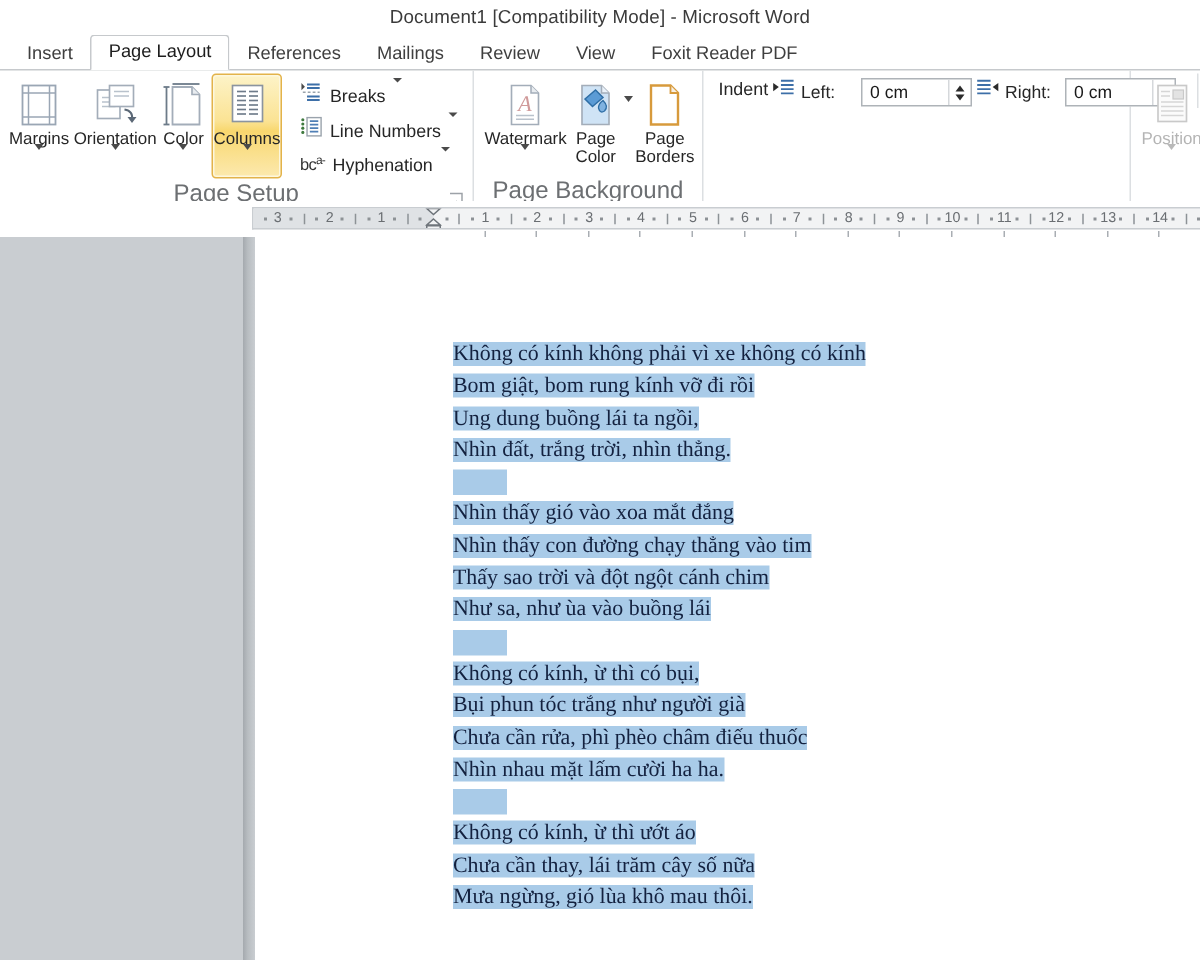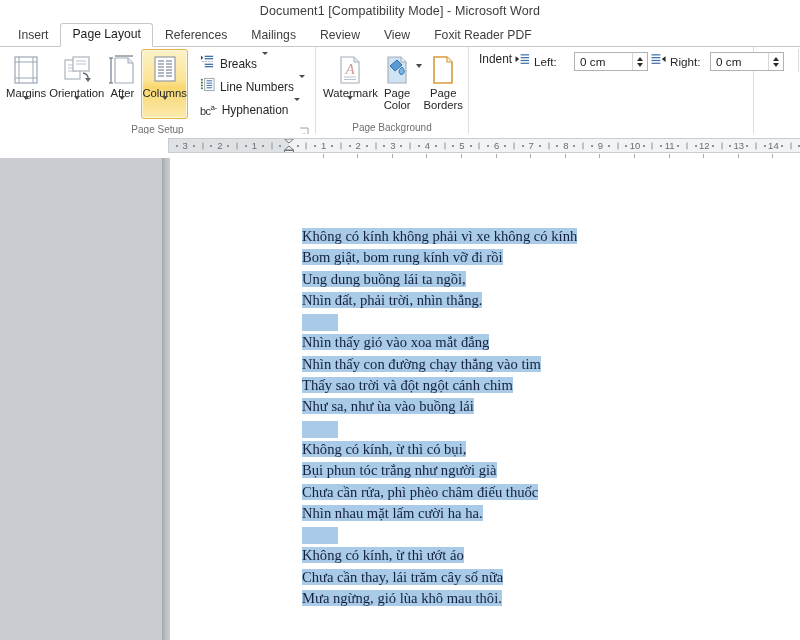--- a/index.html
+++ b/index.html
@@ -66,21 +66,21 @@
     padding-top:2px;
   }
   .ribbon-group .group-body {
     flex:1;
     display:flex; align-items:flex-start;
     padding:0 4px;
   }
   .group-label {
     height:17px; line-height:17px;
     text-align:center;
-    font-size:10px; color:#6c6f72;
+    font-size:16px; color:#6c6f72;
     position:relative;
   }
   .dialog-launcher {
     position:absolute; right:5px; bottom:1px;
     width:11px; height:11px;
     opacity:.75;
   }
 
   
   .bigbtn {
@@ -272,21 +272,21 @@
           <span class="ico">
             <svg width="32" height="32" viewBox="0 0 32 32">
               <path d="M9 4 h13 l5 5 v20 h-18 z" fill="#fff" stroke="#a3adb9" stroke-width="1.2"></path>
               <path d="M22 4 v5 h5" fill="#e8ecf0" stroke="#a3adb9" stroke-width="1.1"></path>
               <line x1="5" y1="4" x2="5" y2="29" stroke="#6d7b89" stroke-width="1.2"></line>
               <line x1="3" y1="4" x2="7" y2="4" stroke="#6d7b89" stroke-width="1.2"></line>
               <line x1="3" y1="29" x2="7" y2="29" stroke="#6d7b89" stroke-width="1.2"></line>
               <line x1="9" y1="2" x2="27" y2="2" stroke="#6d7b89" stroke-width="1.2"></line>
             </svg>
           </span>
-          <span class="lbl">After</span>
+          <span class="lbl">Color</span>
           <span class="caret"><span class="caret-dn"></span></span>
         </div>
 
         <div class="bigbtn highlight" style="width:56px;margin-left:2px;">
           <span class="ico">
             <svg width="30" height="32" viewBox="0 0 30 32">
               <rect x="5" y="3" width="20" height="24" fill="#ffffff" stroke="#8b949f" stroke-width="1.1"></rect>
               <g stroke="#6e7b8a" stroke-width="1.1">
                 <line x1="8" y1="7" x2="14" y2="7"></line>
                   <line x1="16" y1="7" x2="22" y2="7"></line>
@@ -514,20 +514,40 @@
                 <span class="tri-dn"></span>
               </span>
             </span>
           </div>
         </div>
 
       </div>
     </div>
 
     <div class="ribbon-group" style="width:46px;border-right:none;">
+      <div class="group-body" style="padding-left:6px;">
+        <div class="bigbtn dim" style="width:54px;">
+          <span class="ico">
+            <svg width="30" height="32" viewBox="0 0 30 32">
+              <rect x="6" y="3" width="19" height="24" fill="#fbfbfb" stroke="#c9c9c9" stroke-width="1.1"></rect>
+              <rect x="16" y="6" width="7" height="6" fill="#e3e3e3" stroke="#c9c9c9" stroke-width="0.8"></rect>
+              <g stroke="#d6d6d6" stroke-width="1">
+                <line x1="8" y1="7" x2="14" y2="7"></line>
+                  <line x1="8" y1="10" x2="14" y2="10"></line>
+                <line x1="8" y1="14" x2="23" y2="14"></line>
+                  <line x1="8" y1="17" x2="23" y2="17"></line>
+                <line x1="8" y1="20" x2="23" y2="20"></line>
+                  <line x1="8" y1="23" x2="23" y2="23"></line>
+              </g>
+            </svg>
+          </span>
+          <span class="lbl">Position</span>
+          <span class="caret"><span class="caret-dn gray"></span></span>
+        </div>
+      </div>
       <div class="group-label"></div>
     </div>
 
   </div>
 
   <div class="rulerwrap">
     <div class="ruler" id="ruler">
         <div class="ruler-shade" style="width: 120px;"></div>
         <div class="rl" style="left: 16.2px;">3</div>
         <div class="rl" style="left: 50.8px;">2</div>
@@ -625,21 +645,21 @@
     </div>
 
   <div class="workarea">
     <div class="page-left-edge"></div>
     <div class="page">
       <div class="doc" id="doc-body">
           <div class="stanza">
             <div class="line"><span class="sel">Không có kính không phải vì xe không có kính</span></div>
             <div class="line"><span class="sel">Bom giật, bom rung kính vỡ đi rồi</span></div>
             <div class="line"><span class="sel">Ung dung buồng lái ta ngồi,</span></div>
-            <div class="line"><span class="sel">Nhìn đất, phải trời, nhìn thẳng.</span></div>
+            <div class="line"><span class="sel">Nhìn đất, trắng trời, nhìn thẳng.</span></div>
           </div>
           <div class="blankline"><span class="sel" style="width: 36px;"></span></div>
           <div class="stanza">
             <div class="line"><span class="sel">Nhìn thấy gió vào xoa mắt đắng</span></div>
             <div class="line"><span class="sel">Nhìn thấy con đường chạy thẳng vào tim</span></div>
             <div class="line"><span class="sel">Thấy sao trời và đột ngột cánh chim</span></div>
             <div class="line"><span class="sel">Như sa, như ùa vào buồng lái</span></div>
           </div>
           <div class="blankline"><span class="sel" style="width: 36px;"></span></div>
           <div class="stanza">

